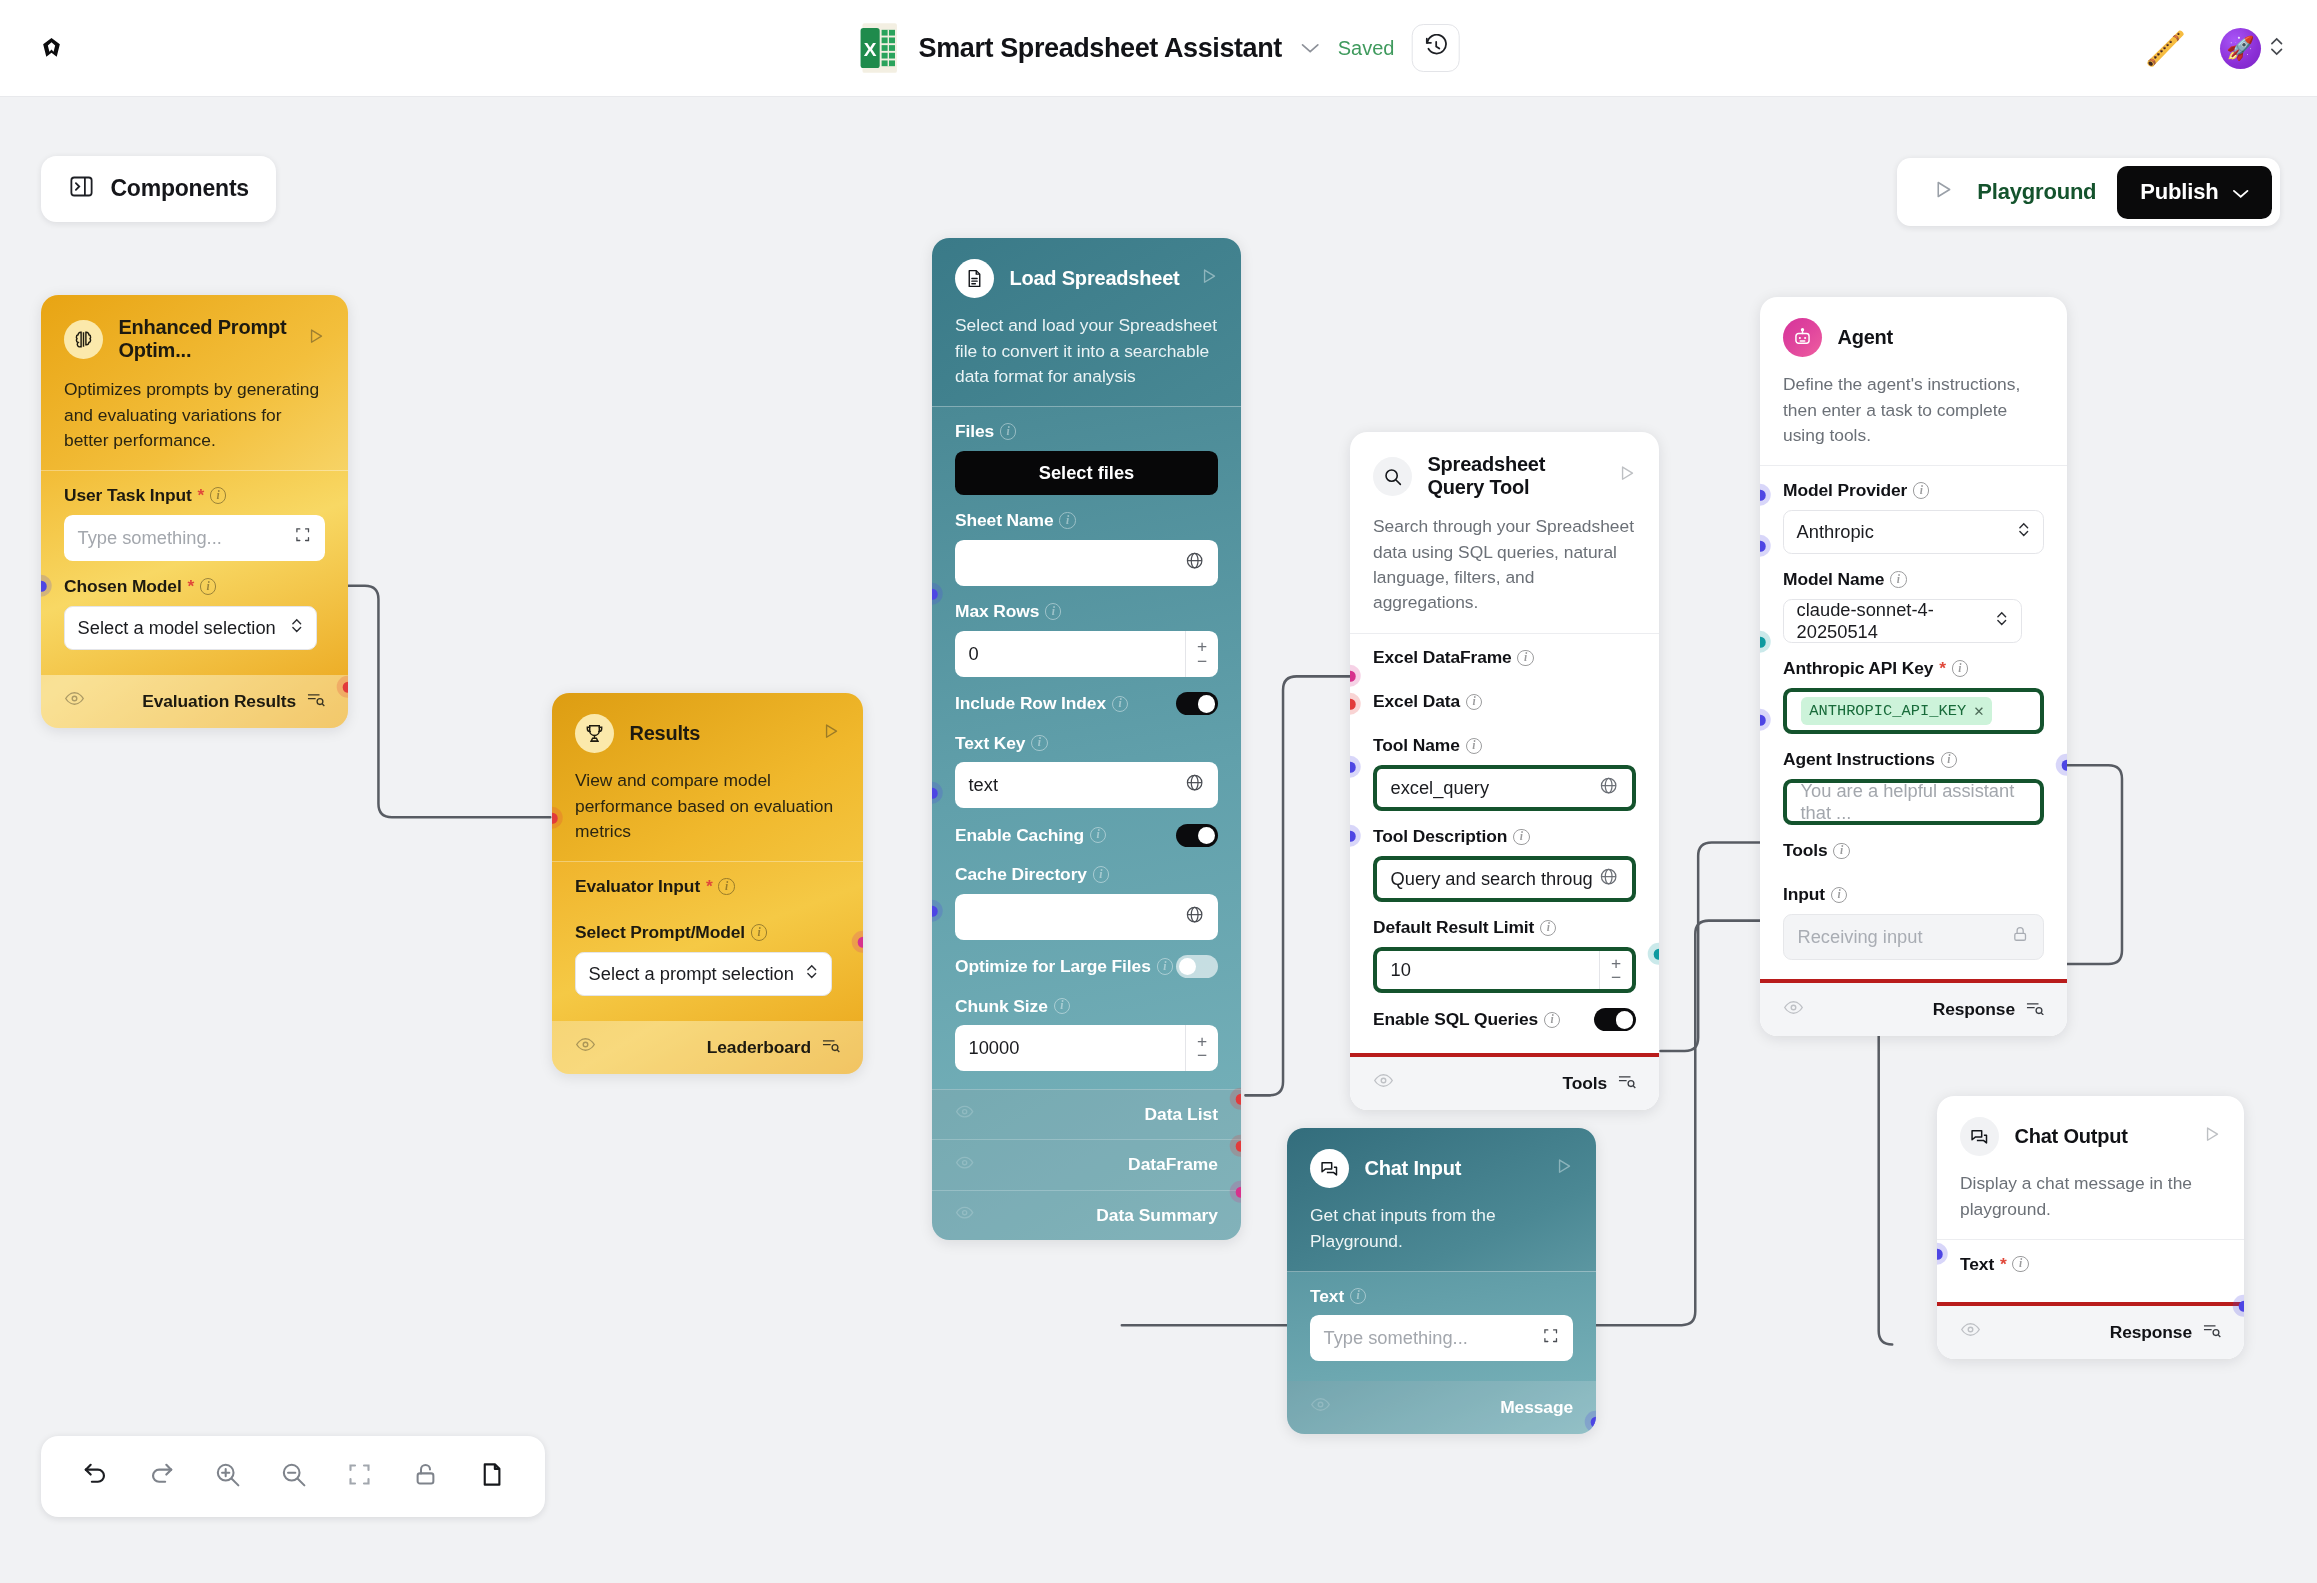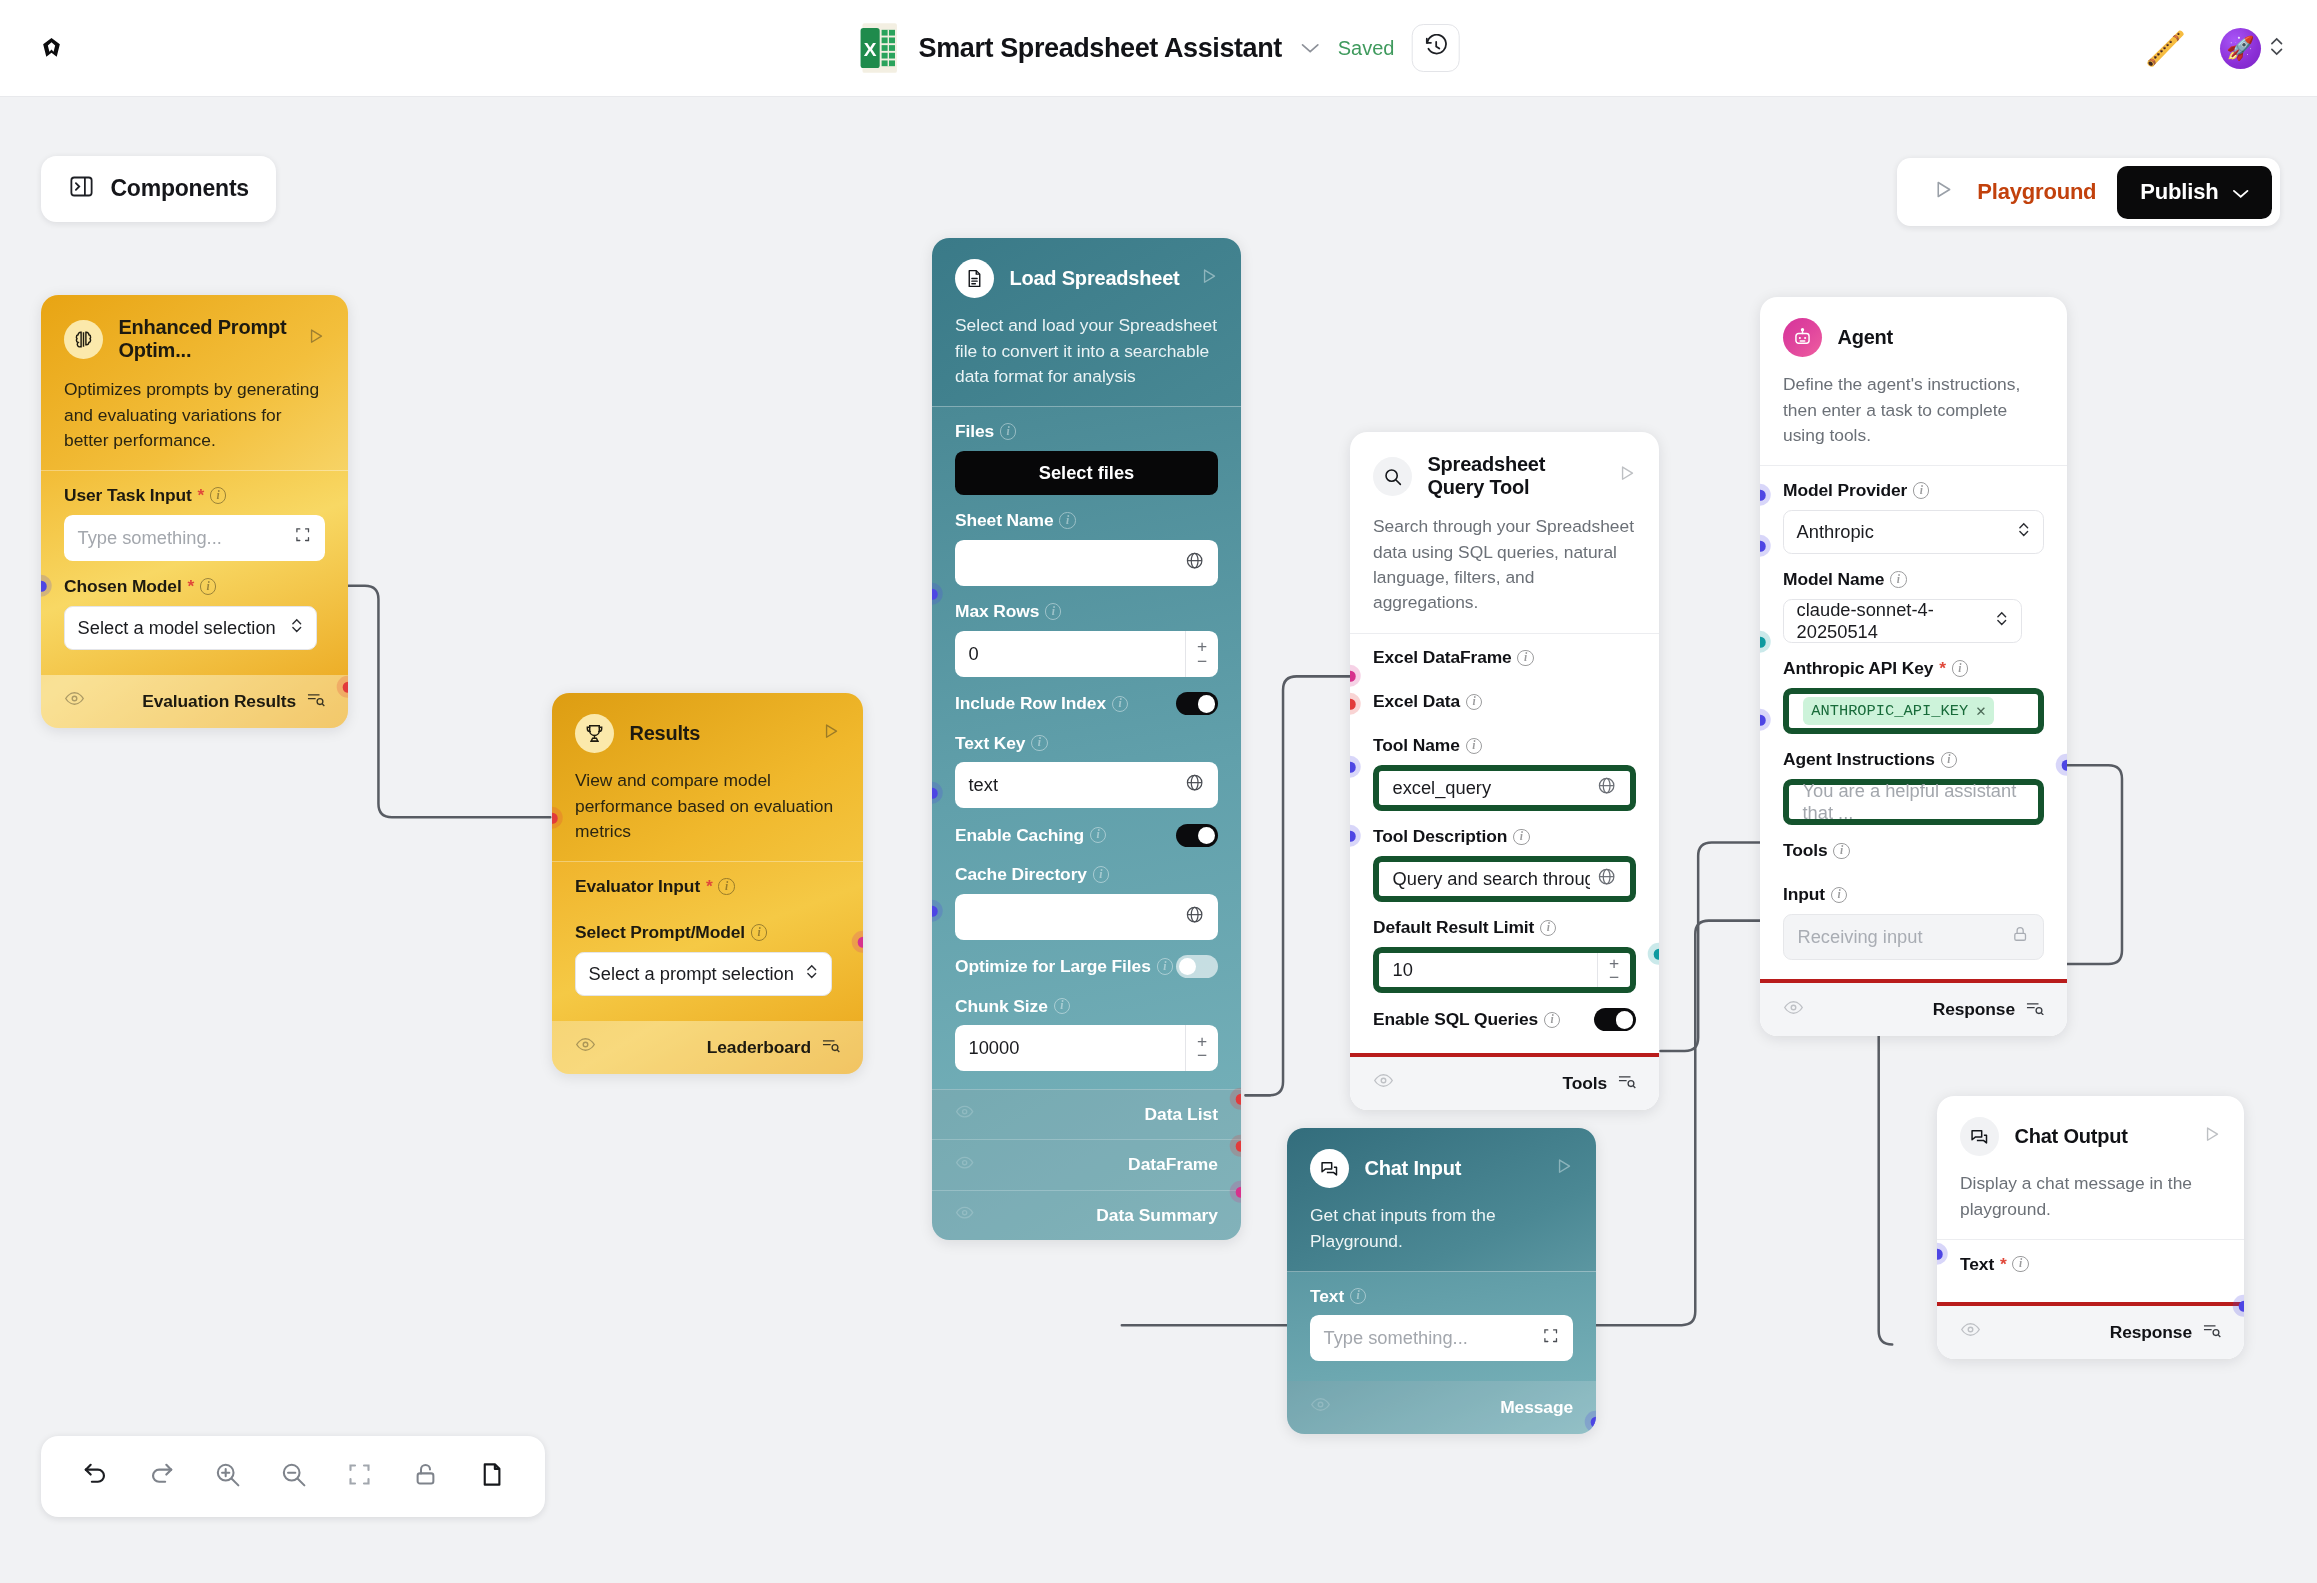--- a/index.html
+++ b/index.html
@@ -60,21 +60,21 @@
   .components-btn .label { font-size: 23px; font-weight: 600; color: #15161a; letter-spacing: -0.2px; }
 
   .right-actions {
     position: absolute; top: 158px; right: 37px; z-index: 25;
     display: flex; align-items: center; gap: 0;
     background: #fff; border-radius: 13.5px; padding: 7.7px 7.7px 7.7px 15.4px;
     box-shadow: 0 1.9px 6.8px rgba(20,22,30,.09);
   }
   .playground-btn {
     display: flex; align-items: center; gap: 23px; padding: 9.7px 21px;
-    font-size: 22px; color: #c2410c; font-weight: 600; cursor: pointer; letter-spacing: -0.2px;
+    font-size: 22px; color: #14532d; font-weight: 600; cursor: pointer; letter-spacing: -0.2px;
   }
   .publish-btn {
     display: flex; align-items: center; gap: 13.5px;
     background: #0a0a0b; color: #fff; border-radius: 10.6px;
     padding: 13.5px 23px; font-size: 22px; font-weight: 700; cursor: pointer; letter-spacing: -0.2px;
   }
 
   
   .bottombar {
     position: absolute; left: 41px; bottom: 66px; z-index: 25;
@@ -110,21 +110,21 @@
   .info-i {
     width: 16.4px; height: 16.4px; border-radius: 50%; border: 1.4px solid currentColor;
     opacity: .42; font-size: 11.6px; display: inline-flex; align-items: center; justify-content: center;
     line-height: 1; font-weight: 700; font-style: italic; font-family: "Liberation Serif", serif;
   }
   .input-box {
     background: #fff; border-radius: 8.7px; height: 46px;
     display: flex; align-items: center; padding: 0 13.5px; gap: 7.7px;
     font-size: 18.3px; color: #1a1b1f;
   }
-  .input-box.bordered { border: 6px solid #14532d; }
+  .input-box.bordered { border: 4px solid #14532d; }
   .input-box .ph { color: #a3a7ad; flex: 1; }
   .input-box .val { flex: 1; }
   .select-box {
     background: #fff; border-radius: 8.7px; height: 44px; border: 1px solid #e4e5e9;
     display: flex; align-items: center; padding: 0 12.6px; font-size: 18.3px; color: #1a1b1f; gap: 7.7px;
   }
   .select-box .val { flex: 1; }
   .spin { display: flex; flex-direction: column; align-items: center; justify-content: center;
           border-left: 1px solid #e4e5e9; width: 33px; height: 100%; color: #6d7178; font-size: 17.4px; }
   .spin span { line-height: 14.5px; }

